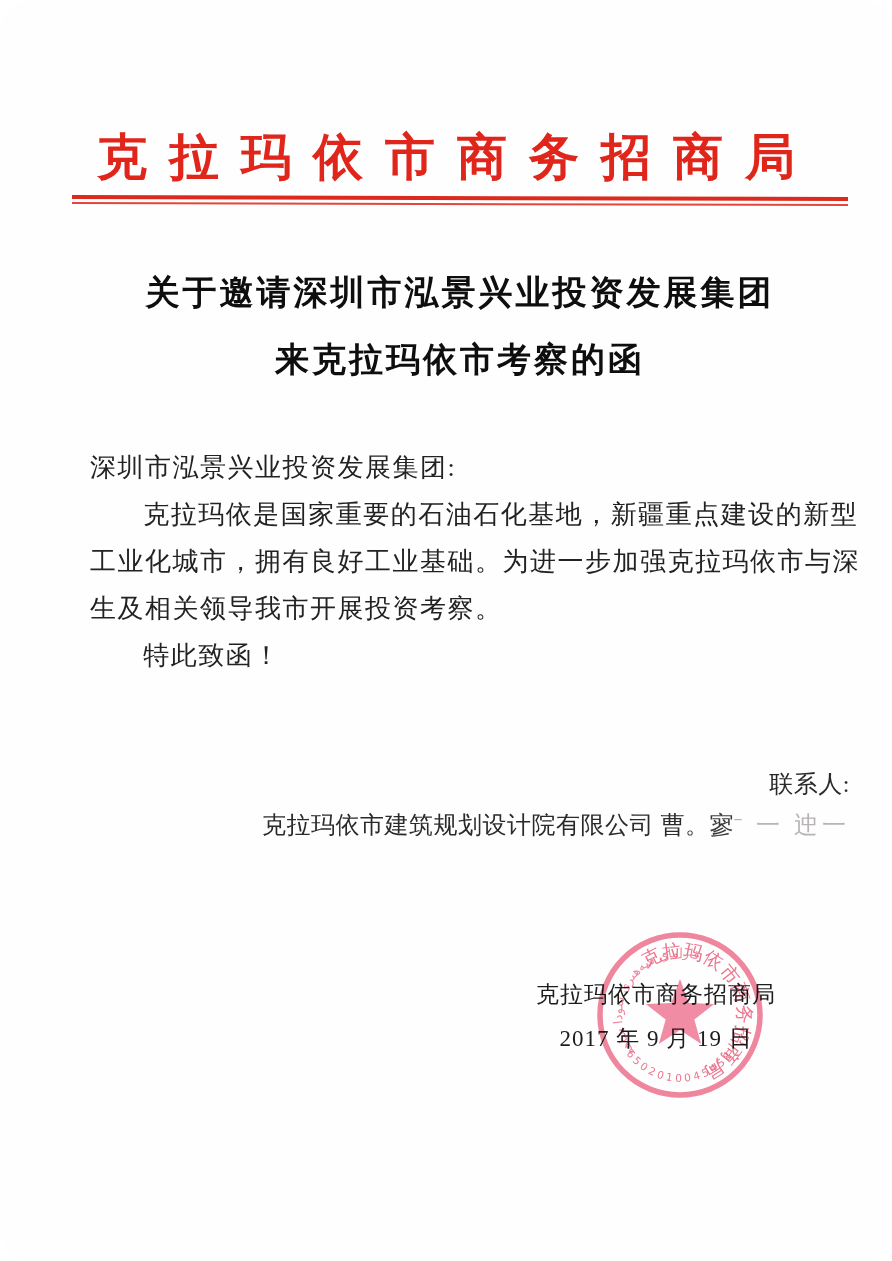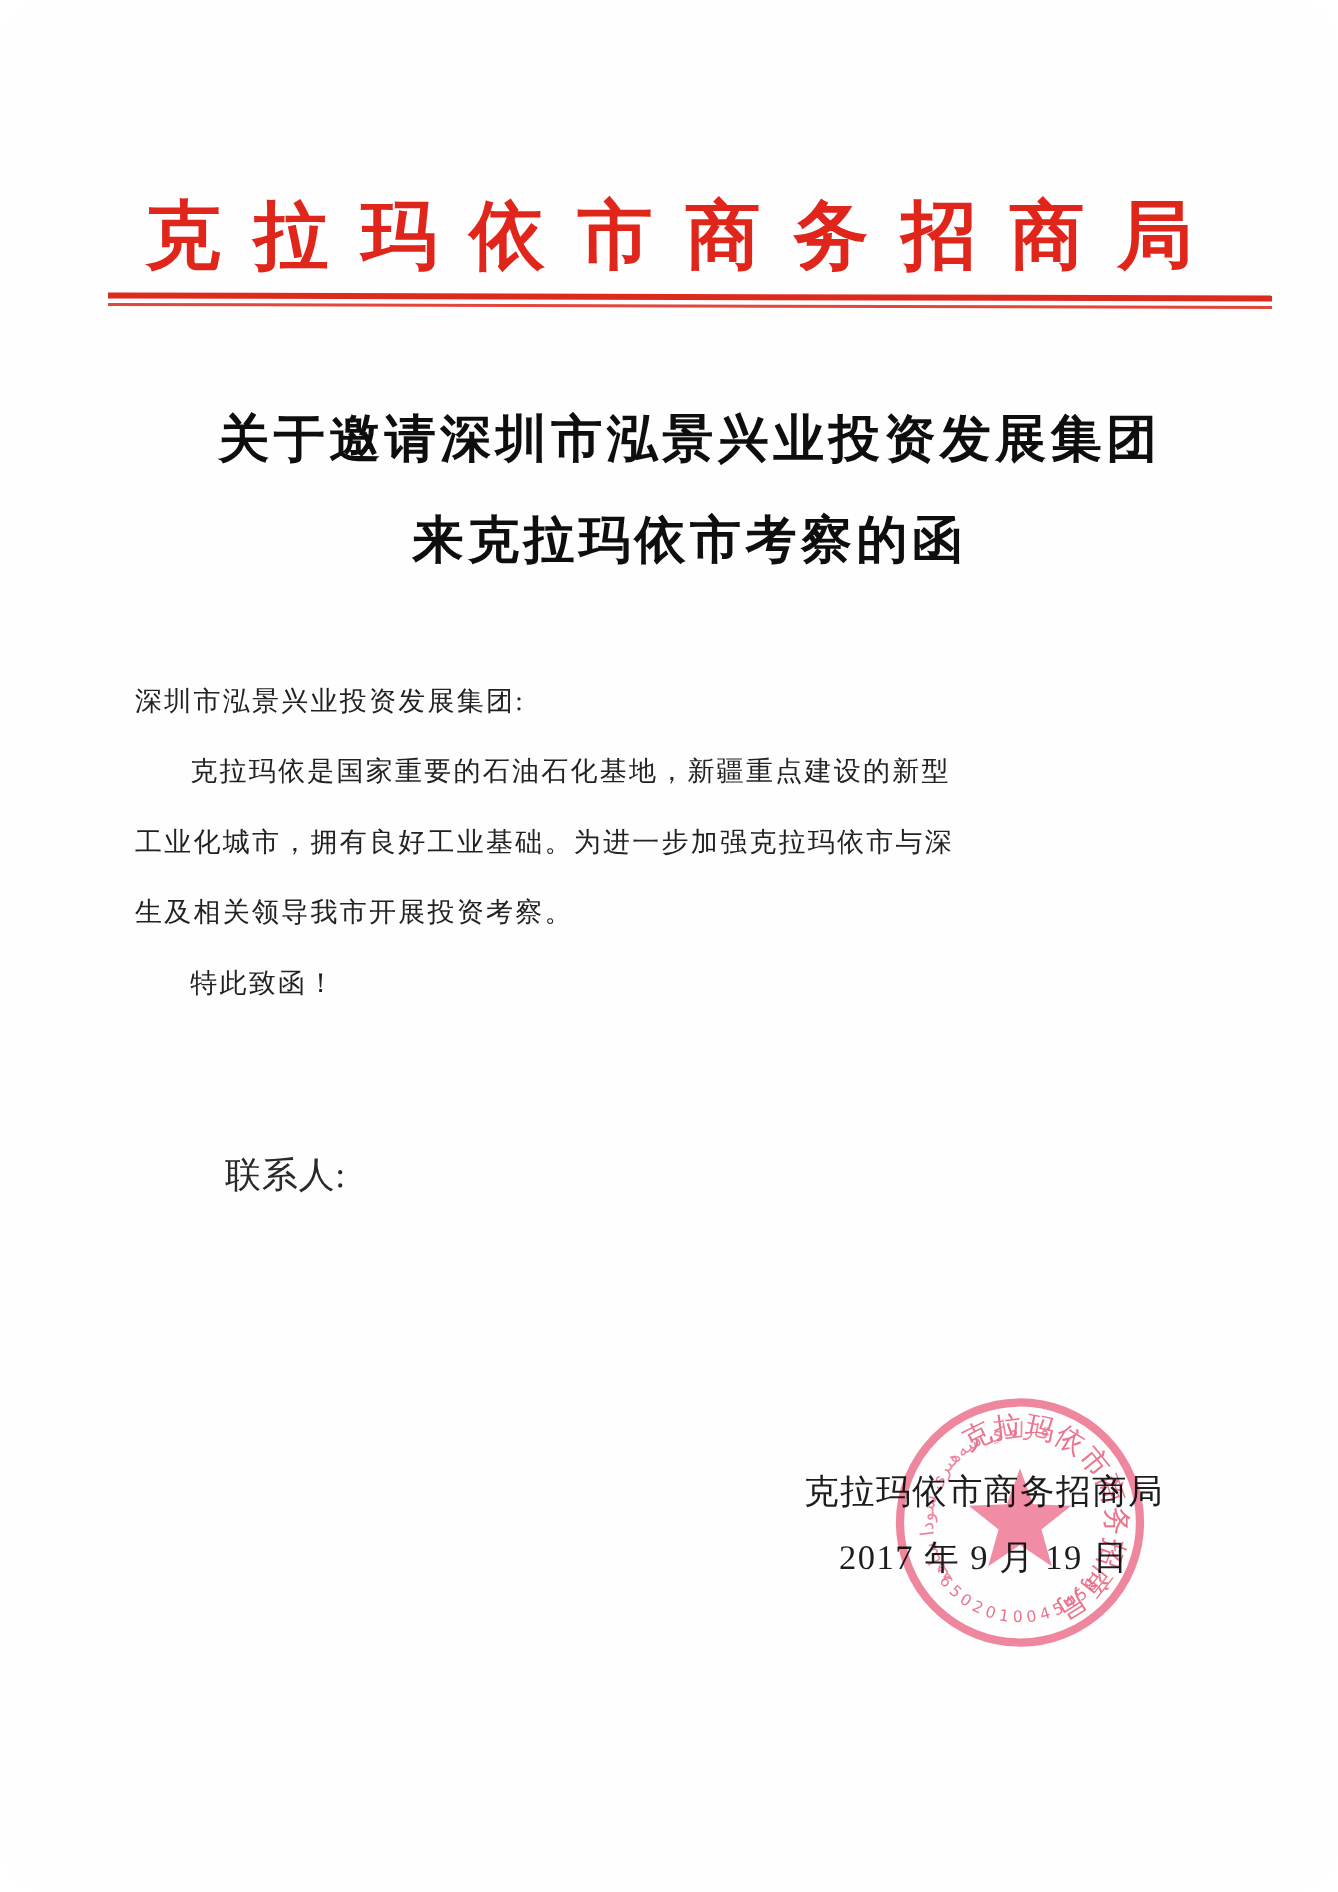--- a/index.html
+++ b/index.html
@@ -45,34 +45,35 @@
     letter-spacing:3px;
     color:#0e0e0e;
     transform:translateX(14px);
     white-space:nowrap;
   }
   .doc-title.l1{top:270px;}
   .doc-title.l2{top:337px;}
   
   .body-block{
     position:absolute;left:90px;top:444px;width:740px;
-    font-size:18px;
+    font-size:26px;
     line-height:47px;
     letter-spacing:1.5px;
     color:#222;
   }
   .body-line{white-space:nowrap;}
   .indent{text-indent:2.05em;}
   
   .contact-block{
     position:absolute;left:150px;top:764px;width:700px;
     font-size:24px;
     line-height:41px;
     letter-spacing:0.5px;
     color:#2a2a2a;
+    text-align:right;
   }
   .contact-line{white-space:nowrap;}
   .frag-dark{color:#3a3a3a;}
   .frag-faint{color:#b9b4b4;filter:blur(0.6px);letter-spacing:4px;}
   
   .signoff-block{
     position:absolute;left:520px;top:973px;width:272px;
     text-align:center;
     font-size:23px;
     line-height:44px;
@@ -102,20 +103,23 @@
   <div class="body-block">
     <div class="body-line">深圳市泓景兴业投资发展集团:</div>
     <div class="body-line indent">克拉玛依是国家重要的石油石化基地，新疆重点建设的新型</div>
     <div class="body-line">工业化城市，拥有良好工业基础。为进一步加强克拉玛依市与深</div>
     <div class="body-line">生及相关领导我市开展投资考察。</div>
     <div class="body-line indent">特此致函！</div>
   </div>
 
   <div class="contact-block">
     <div class="contact-line">联系人:</div>
+    <div class="contact-line">
+      <span>克拉玛依市建筑规划设计院有限公司 曹</span><span class="frag-dark">。寥</span><span class="frag-faint">ˉ 一 迚一</span>
+    </div>
   </div>
 
   <div class="signoff-block">
     <div>克拉玛依市商务招商局</div>
     <div>2017 年 9 月 19 日</div>
   </div>
 
   <svg class="seal" viewBox="0 0 190 190" xmlns="http://www.w3.org/2000/svg">
     <defs>
       <path id="sealTopArc" d="M 95,153 A 58,58 0 1 1 95.02,153" fill="none"></path>

